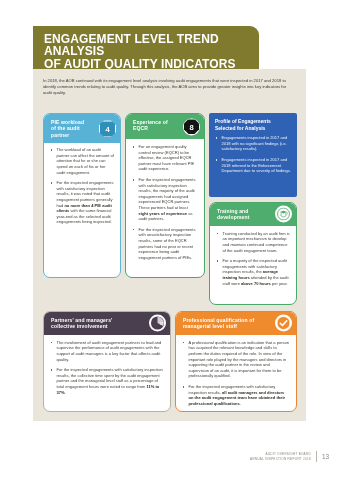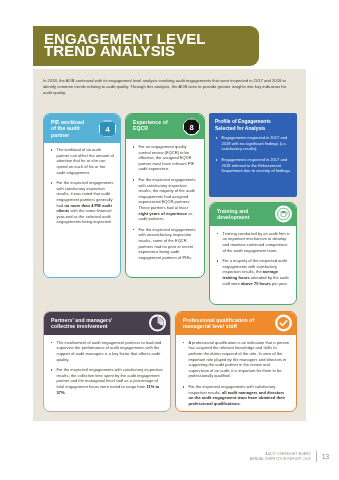--- a/index.html
+++ b/index.html
@@ -6,21 +6,21 @@
   body{width:339px;height:480px;overflow:hidden;font-family:"Liberation Sans",sans-serif;}
   .page{position:relative;width:339px;height:480px;background:#ffffff;}
 
   
   .title-banner{
     position:absolute;left:33px;top:26px;width:226px;
     background:#7f7a2e;border-radius:0 9px 9px 0;
     padding:7px 10px 8px 11px;box-sizing:border-box;
   }
   .title-banner .tline{
-    color:#ffffff;font-weight:bold;font-size:15px;line-height:12.4px;
+    color:#ffffff;font-weight:bold;font-size:12px;line-height:12.4px;
     letter-spacing:.1px;
   }
 
   
   .panel{
     position:absolute;left:33px;top:69px;width:273px;height:352px;
     background:#e9e5db;
   }
   .intro{
     position:absolute;left:10px;top:9px;width:253px;
@@ -111,20 +111,21 @@
   .footer .fdiv{width:1px;height:11px;background:#b9b5aa;}
   .footer .fpage{font-size:6.4px;color:#8d8a80;font-weight:normal;}
 </style>
 </head>
 <body>
 
 <div class="page">
 
   <div class="title-banner">
     <div class="tline">ENGAGEMENT LEVEL TREND ANALYSIS</div>
+    <div class="tline">OF AUDIT QUALITY INDICATORS</div>
   </div>
 
   <div class="panel">
 
     <div class="intro">In 2018, the AOB continued with its engagement level analysis involving audit engagements that were inspected in 2017 and 2018 to identify common trends relating to audit quality. Through this analysis, the AOB aims to provide greater insights into key indicators for audit quality.</div>
 
     <div class="card" id="card-pie">
       <div class="card-head">
         <div class="htxt">PIE workload of the audit partner</div>
         <div class="badge">

